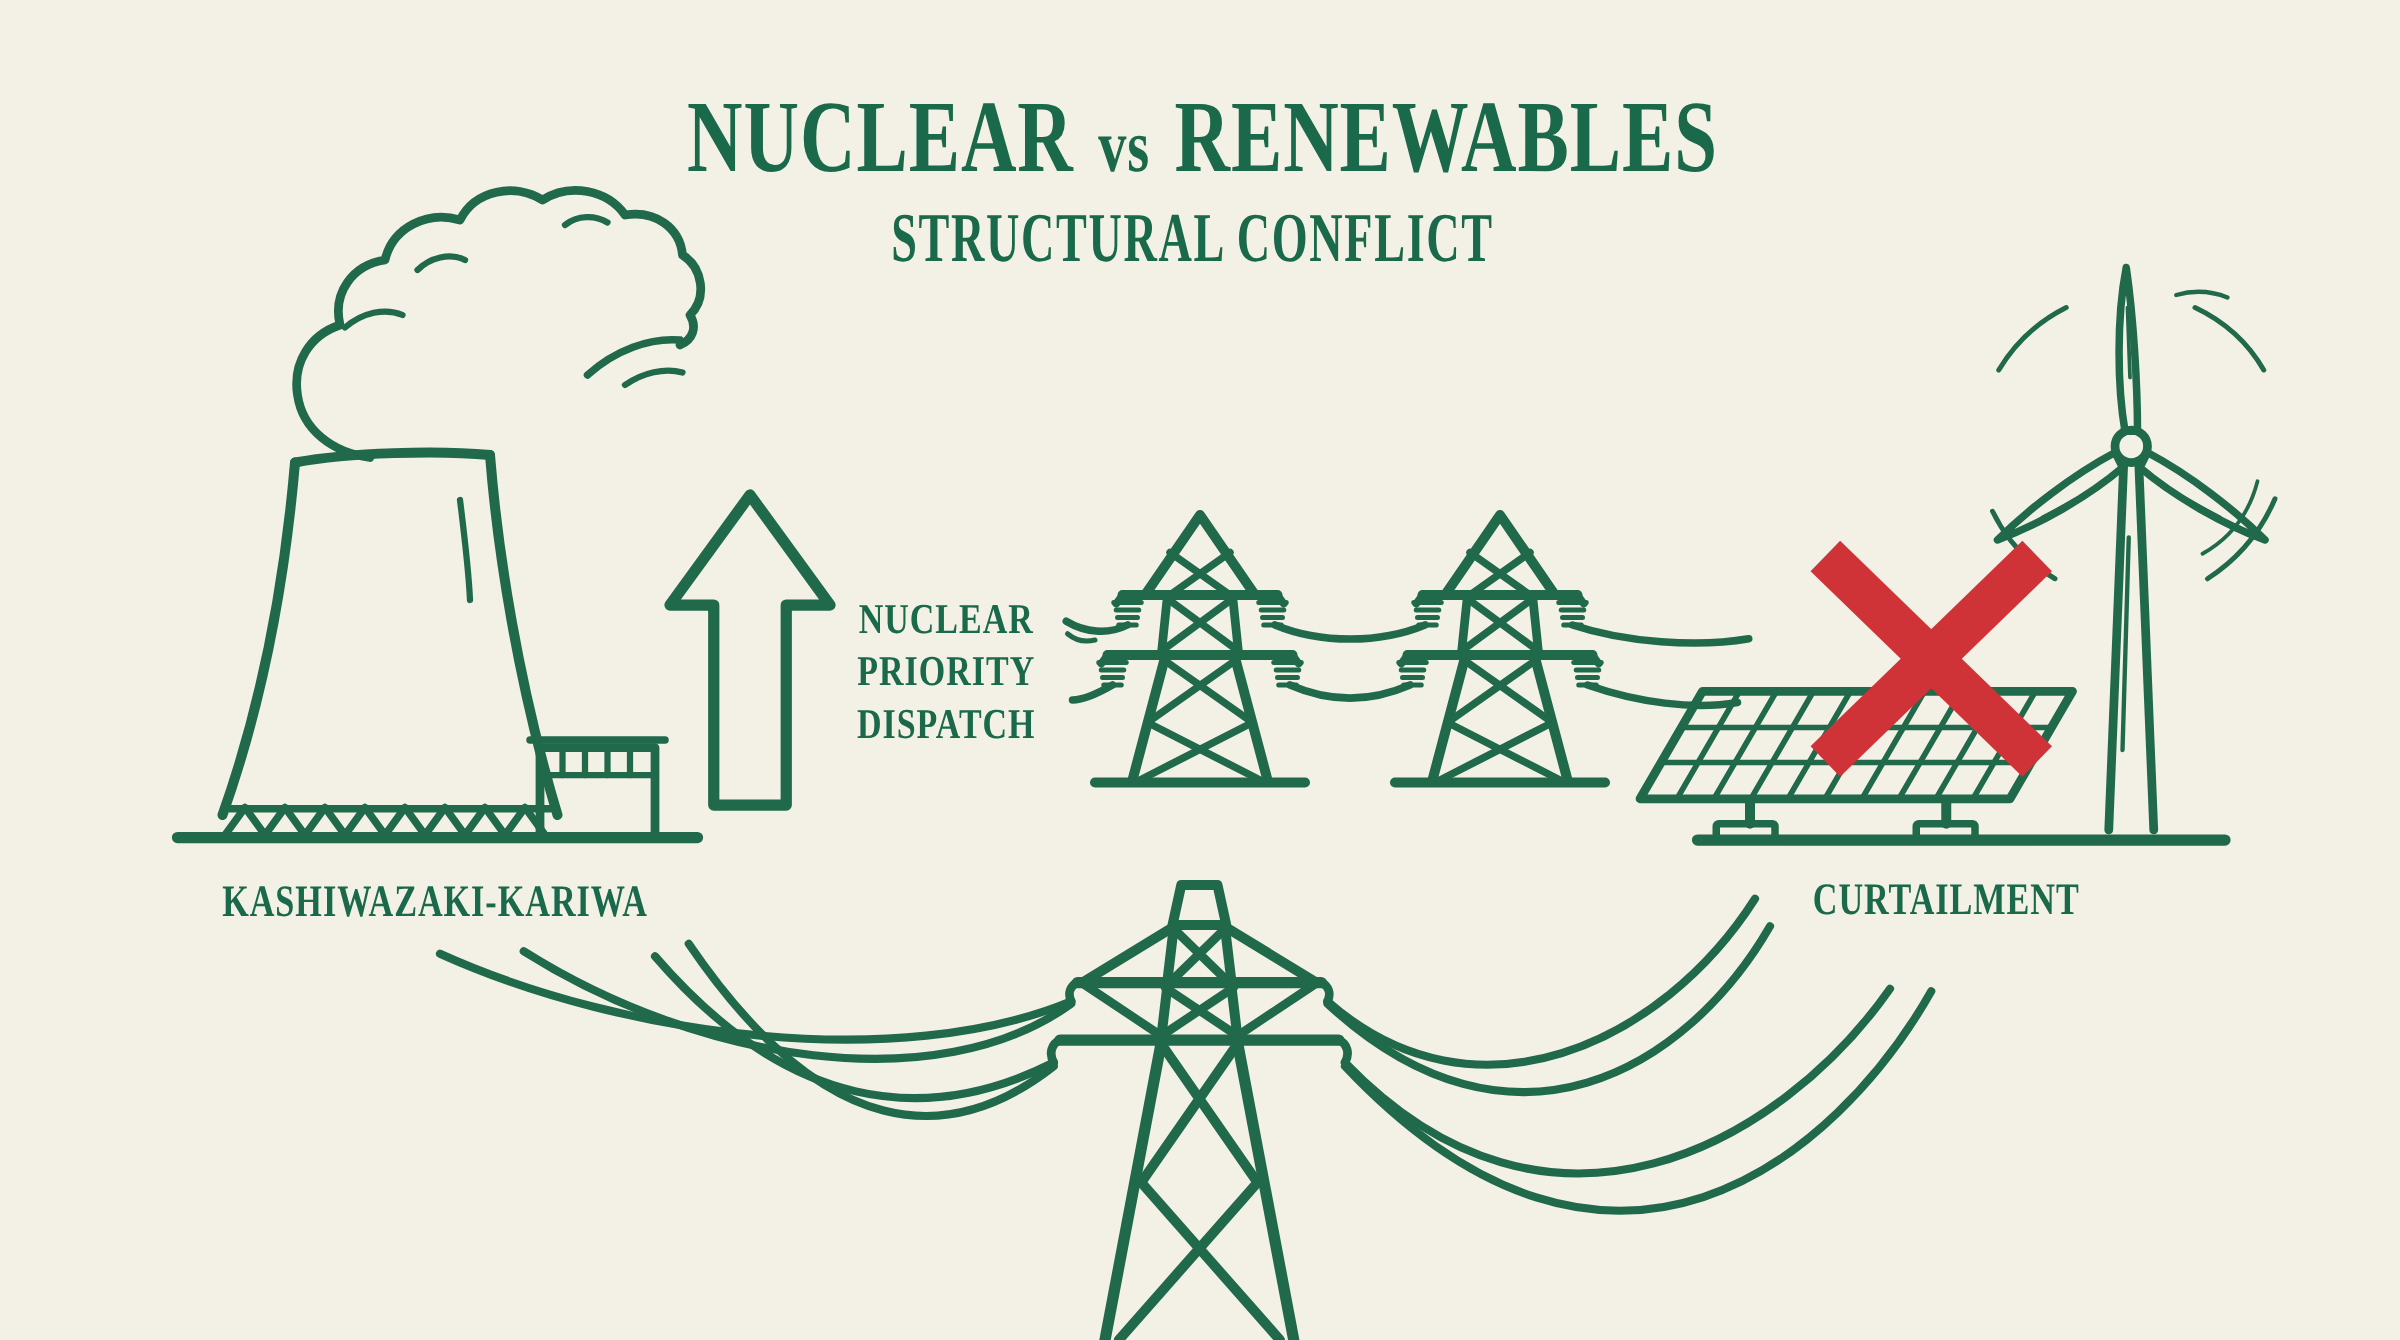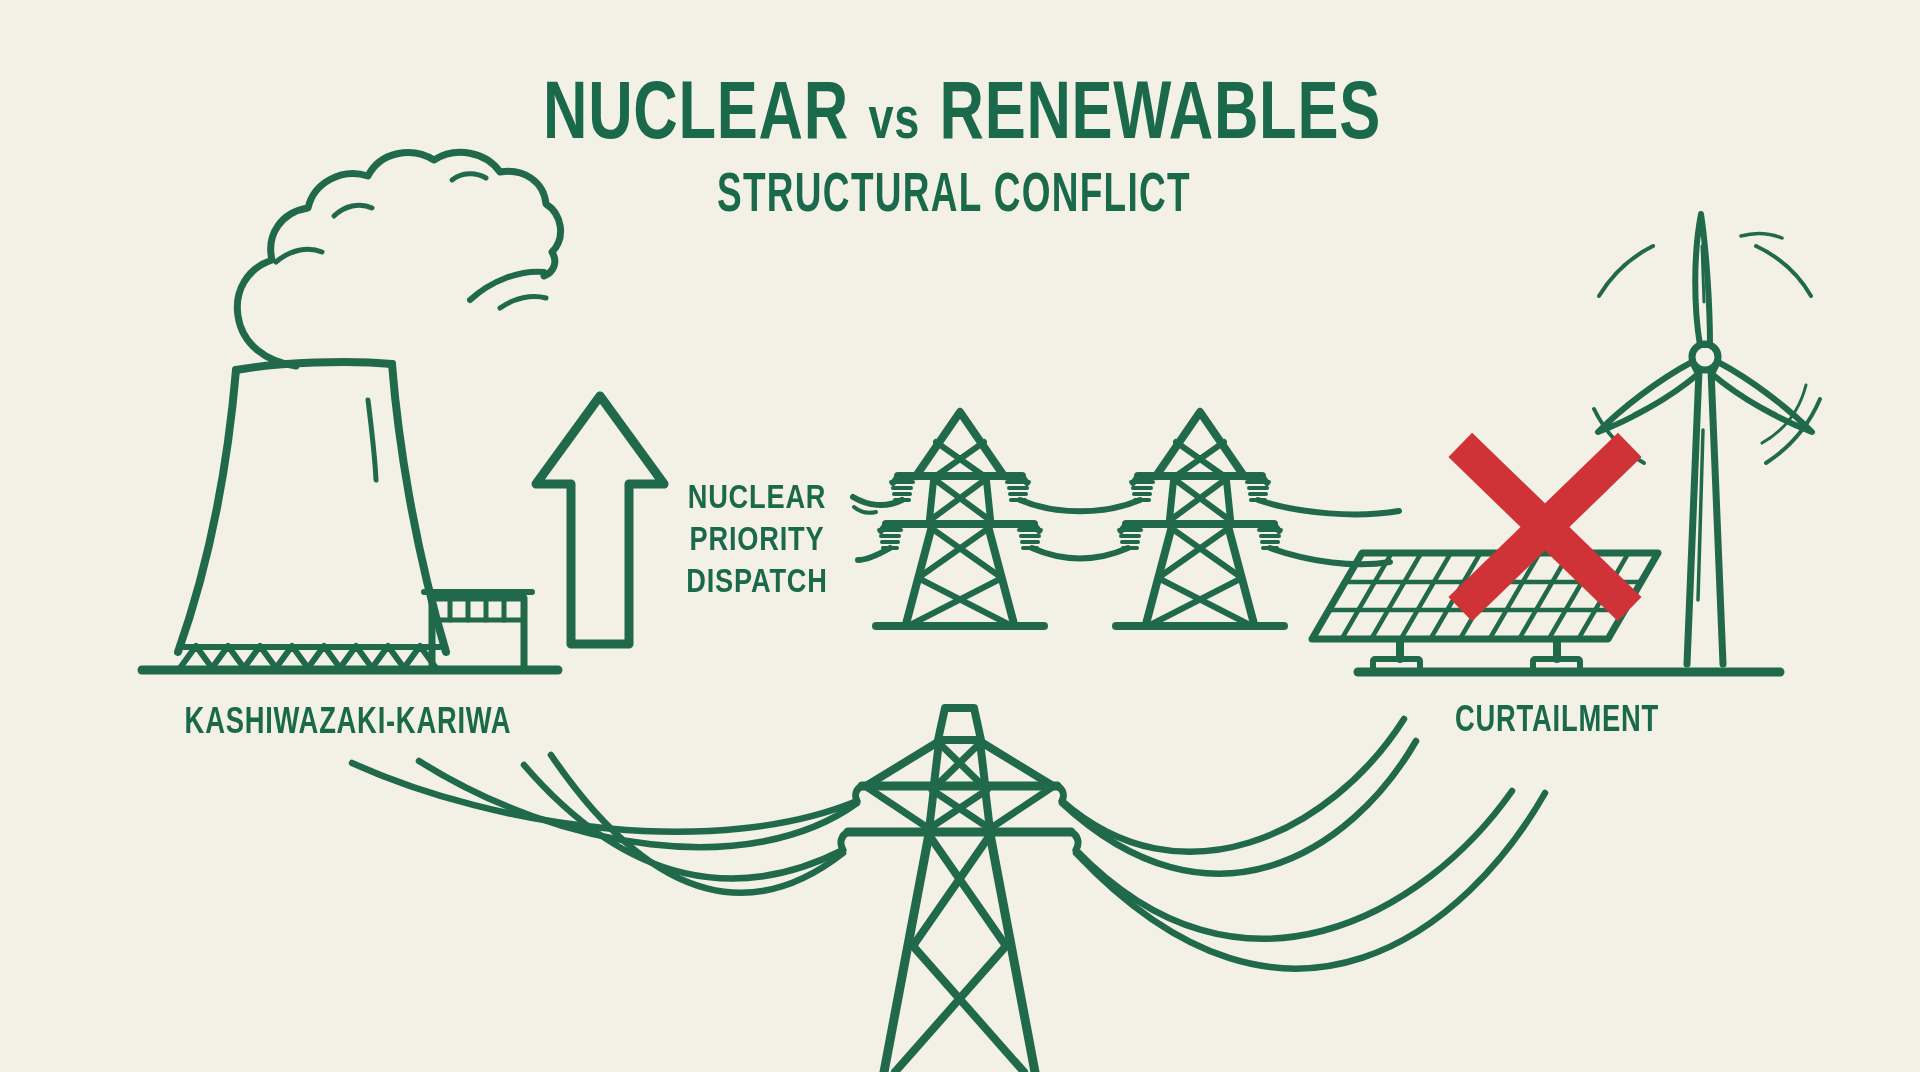--- a/index.html
+++ b/index.html
@@ -1,21 +1,21 @@
 <!DOCTYPE html>
 <html><head>
 <meta charset="utf-8">
 <style>
   html,body{margin:0;padding:0;background:#e8e5da;}
   .stage{
     position:relative;
     width:1920px;height:1072px;
     background:#f3f0e5;
     overflow:hidden;
-    font-family:Liberation Sans, sans-serif;
+    font-family:Liberation Serif, serif;
   }
   .scene{position:absolute;left:0;top:0;width:100%;height:100%;}
   .txt{
     position:absolute;
     white-space:nowrap;
     color:#19694a;
     transform:translate(-50%,-50%) scaleX(0.75);
   }
   .title-row{
     display:flex;align-items:baseline;gap:26px;

